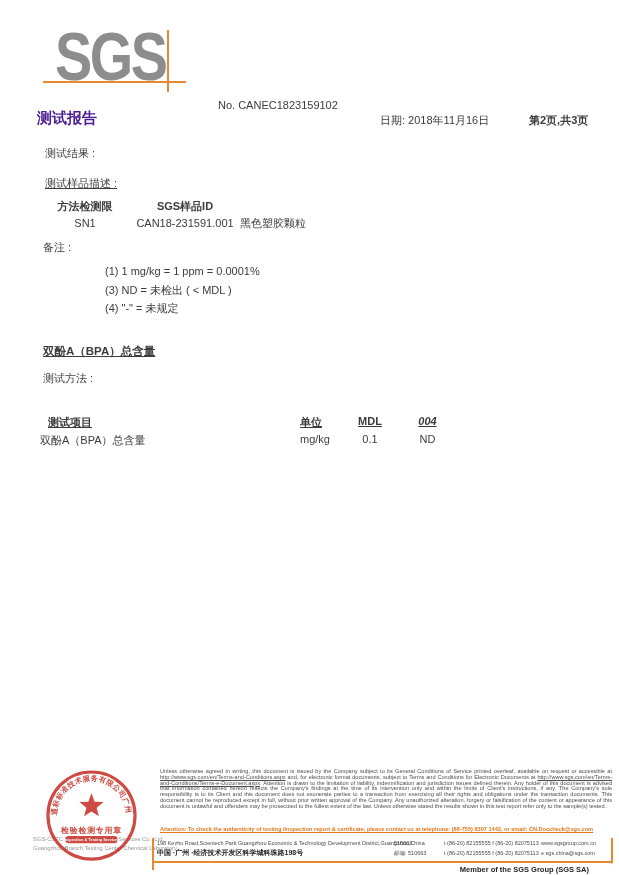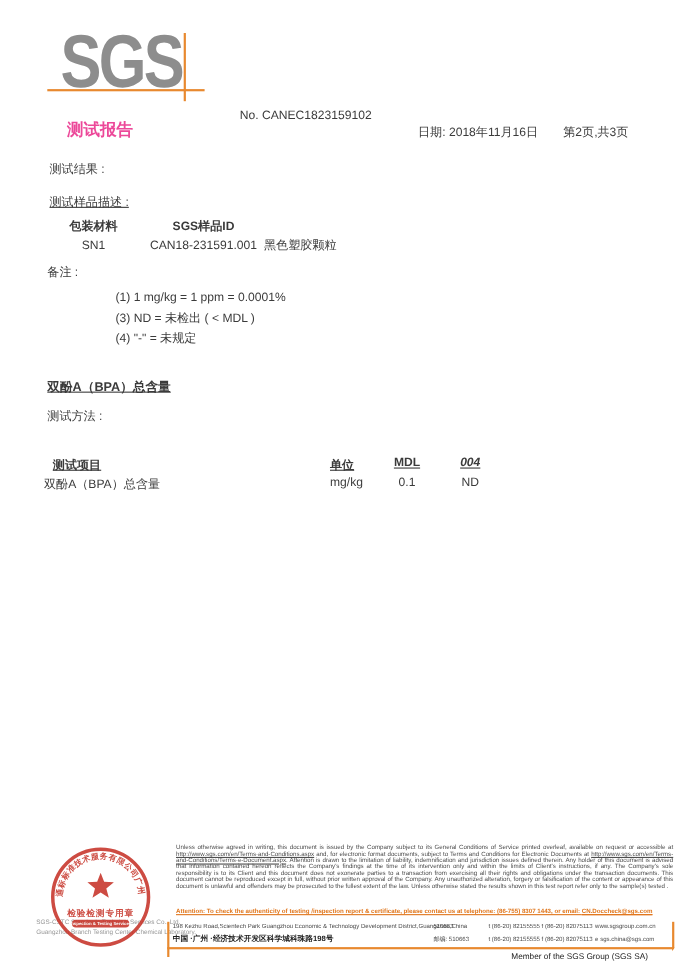--- a/index.html
+++ b/index.html
@@ -5,24 +5,24 @@
   html,body{margin:0;padding:0;background:#fff;}
   .page{position:relative;width:619px;height:875px;background:#ffffff;overflow:hidden;
         font-family:"Liberation Sans","DejaVu Sans",sans-serif;color:#3b3b3b;border-radius:31px;}
   .abs{position:absolute;}
 
   
   .logo-text{left:55px;top:22px;font-size:68px;font-weight:800;color:#8d8d8d;
              letter-spacing:-3px;line-height:1;transform:scale(.82,1);transform-origin:left top;}
   .logo-hline{left:43px;top:81px;width:143px;height:2px;background:#e8892f;}
   .logo-vline{left:167px;top:30px;width:2px;height:62px;background:#e8892f;}
-  .report-title{left:61px;top:109px;font-size:15px;font-weight:bold;color:#ec4899;}
+  .report-title{left:37px;top:109px;font-size:15px;font-weight:bold;color:#4c1d95;}
   .report-no{left:218px;top:99px;font-size:11px;}
   .report-date{left:380px;top:113px;font-size:11px;}
-  .page-info{left:512px;top:113px;font-size:11px;}
+  .page-info{left:529px;top:113px;font-size:11px;font-weight:bold;}
 
   
   .results-label{left:45px;top:146px;font-size:11px;}
   .sample-desc{left:45px;top:176px;font-size:11px;text-decoration:underline;}
   .sample-table{left:40px;top:198px;width:380px;font-size:11px;}
   .st-row{display:flex;line-height:17px;}
   .st-row.hdr{font-weight:bold;}
   .st-c1{width:90px;text-align:center;}
   .st-c2{width:110px;text-align:center;}
   .st-c3{flex:1;text-align:left;}
@@ -56,42 +56,42 @@
   .addr-bottom-line{left:152px;top:861px;width:461px;height:1.5px;background:#e8892f;}
   .addr-row{left:157px;width:452px;display:flex;align-items:baseline;font-size:5.5px;
             color:#4a4a4a;white-space:nowrap;overflow:hidden;}
   .addr-row1{top:840px;}
   .addr-row2{top:848px;}
   .ca{width:237px;}
   .cb{width:50px;}
   .cc{width:97px;}
   .cd{flex:1;}
   .cn-addr{font-size:7px;font-weight:bold;color:#222;}
-  .member{right:30px;top:865px;font-size:7.5px;font-weight:normal;color:#222;}
+  .member{right:30px;top:865px;font-size:7.5px;font-weight:bold;color:#222;}
 </style>
 </head>
 <body>
 
 <div class="page">
 
   <div class="abs logo-text">SGS</div>
   <div class="abs logo-hline"></div>
   <div class="abs logo-vline"></div>
 
   <div class="abs report-title">测试报告</div>
   <div class="abs report-no">No. CANEC1823159102</div>
   <div class="abs report-date">日期: 2018年11月16日</div>
   <div class="abs page-info">第2页,共3页</div>
 
   <div class="abs results-label">测试结果 :</div>
   <div class="abs sample-desc">测试样品描述 :</div>
 
   <div class="abs sample-table">
     <div class="st-row hdr">
-      <span class="st-c1">包装材料</span>
+      <span class="st-c1">方法检测限</span>
       <span class="st-c2">SGS样品ID</span>
     </div>
     <div class="st-row">
       <span class="st-c1">SN1</span>
       <span class="st-c2">CAN18-231591.001</span>
       <span class="st-c3">黑色塑胶颗粒</span>
     </div>
   </div>
 
   <div class="abs remarks-label">备注 :</div>

